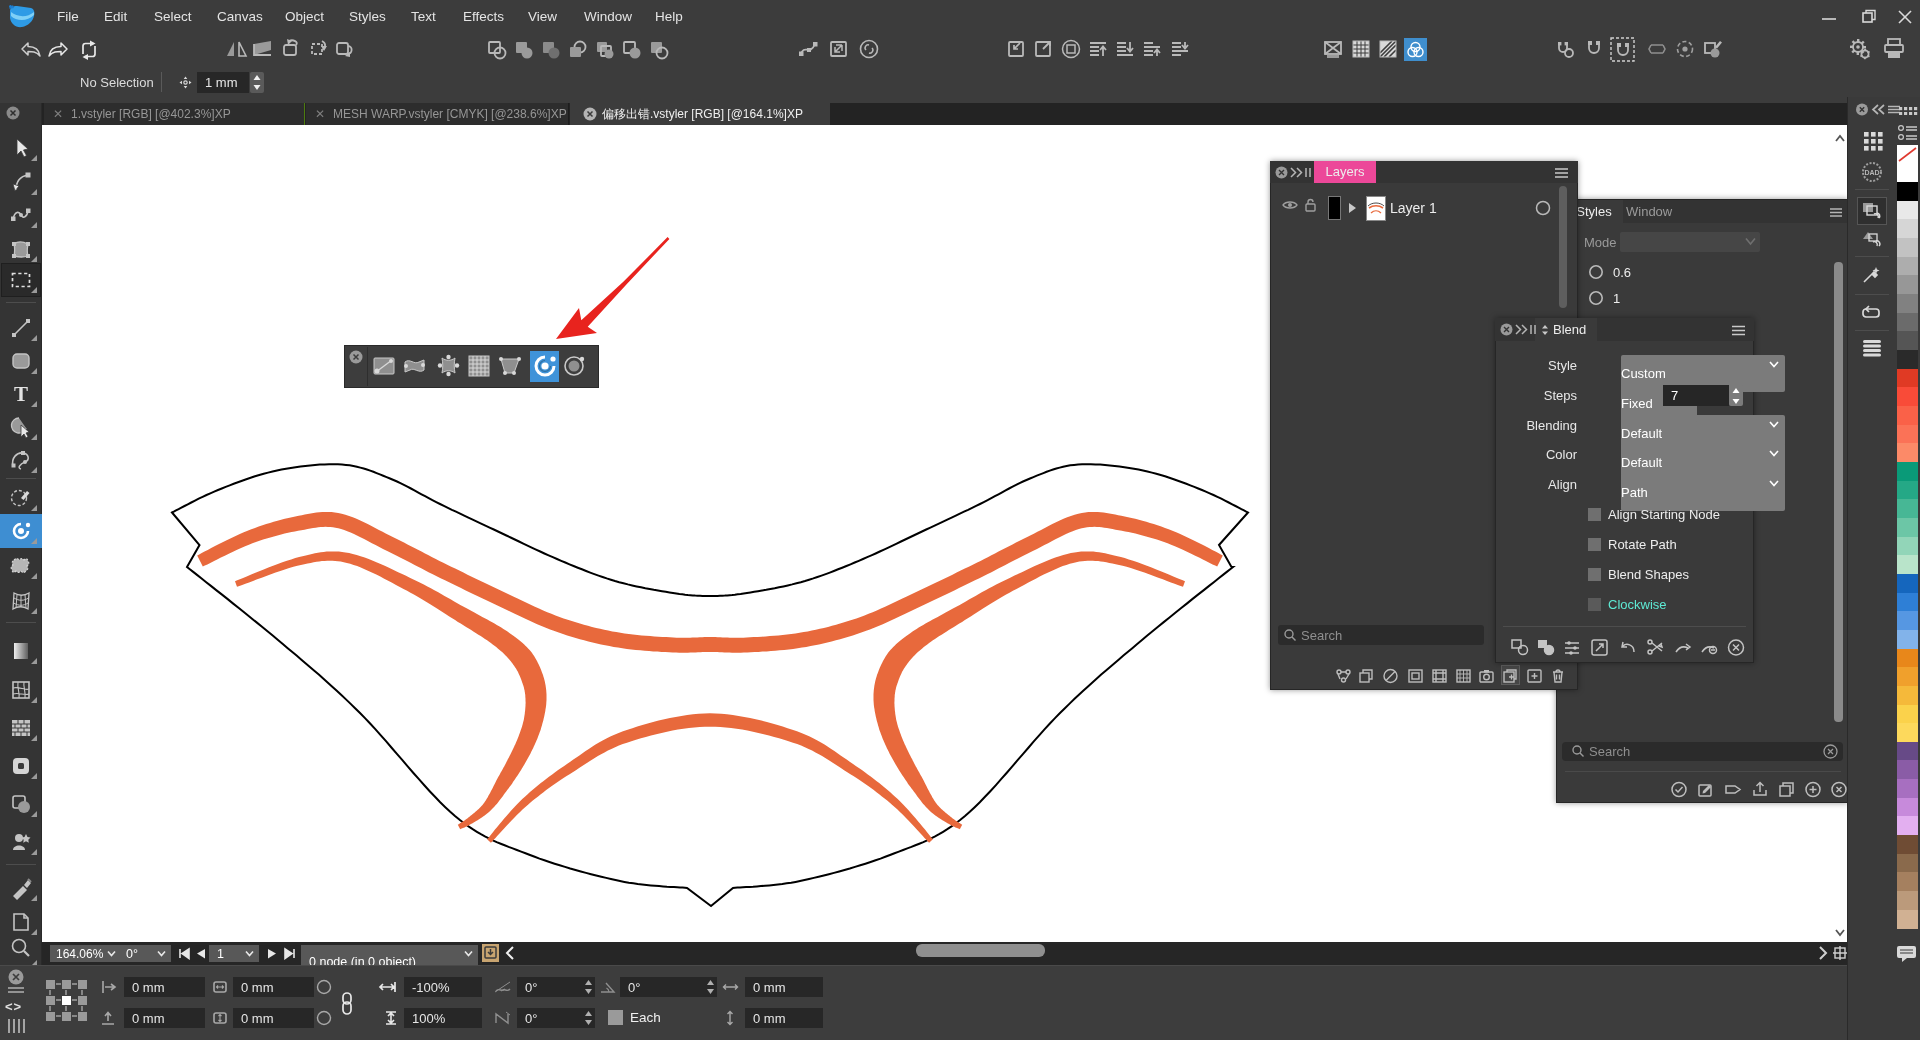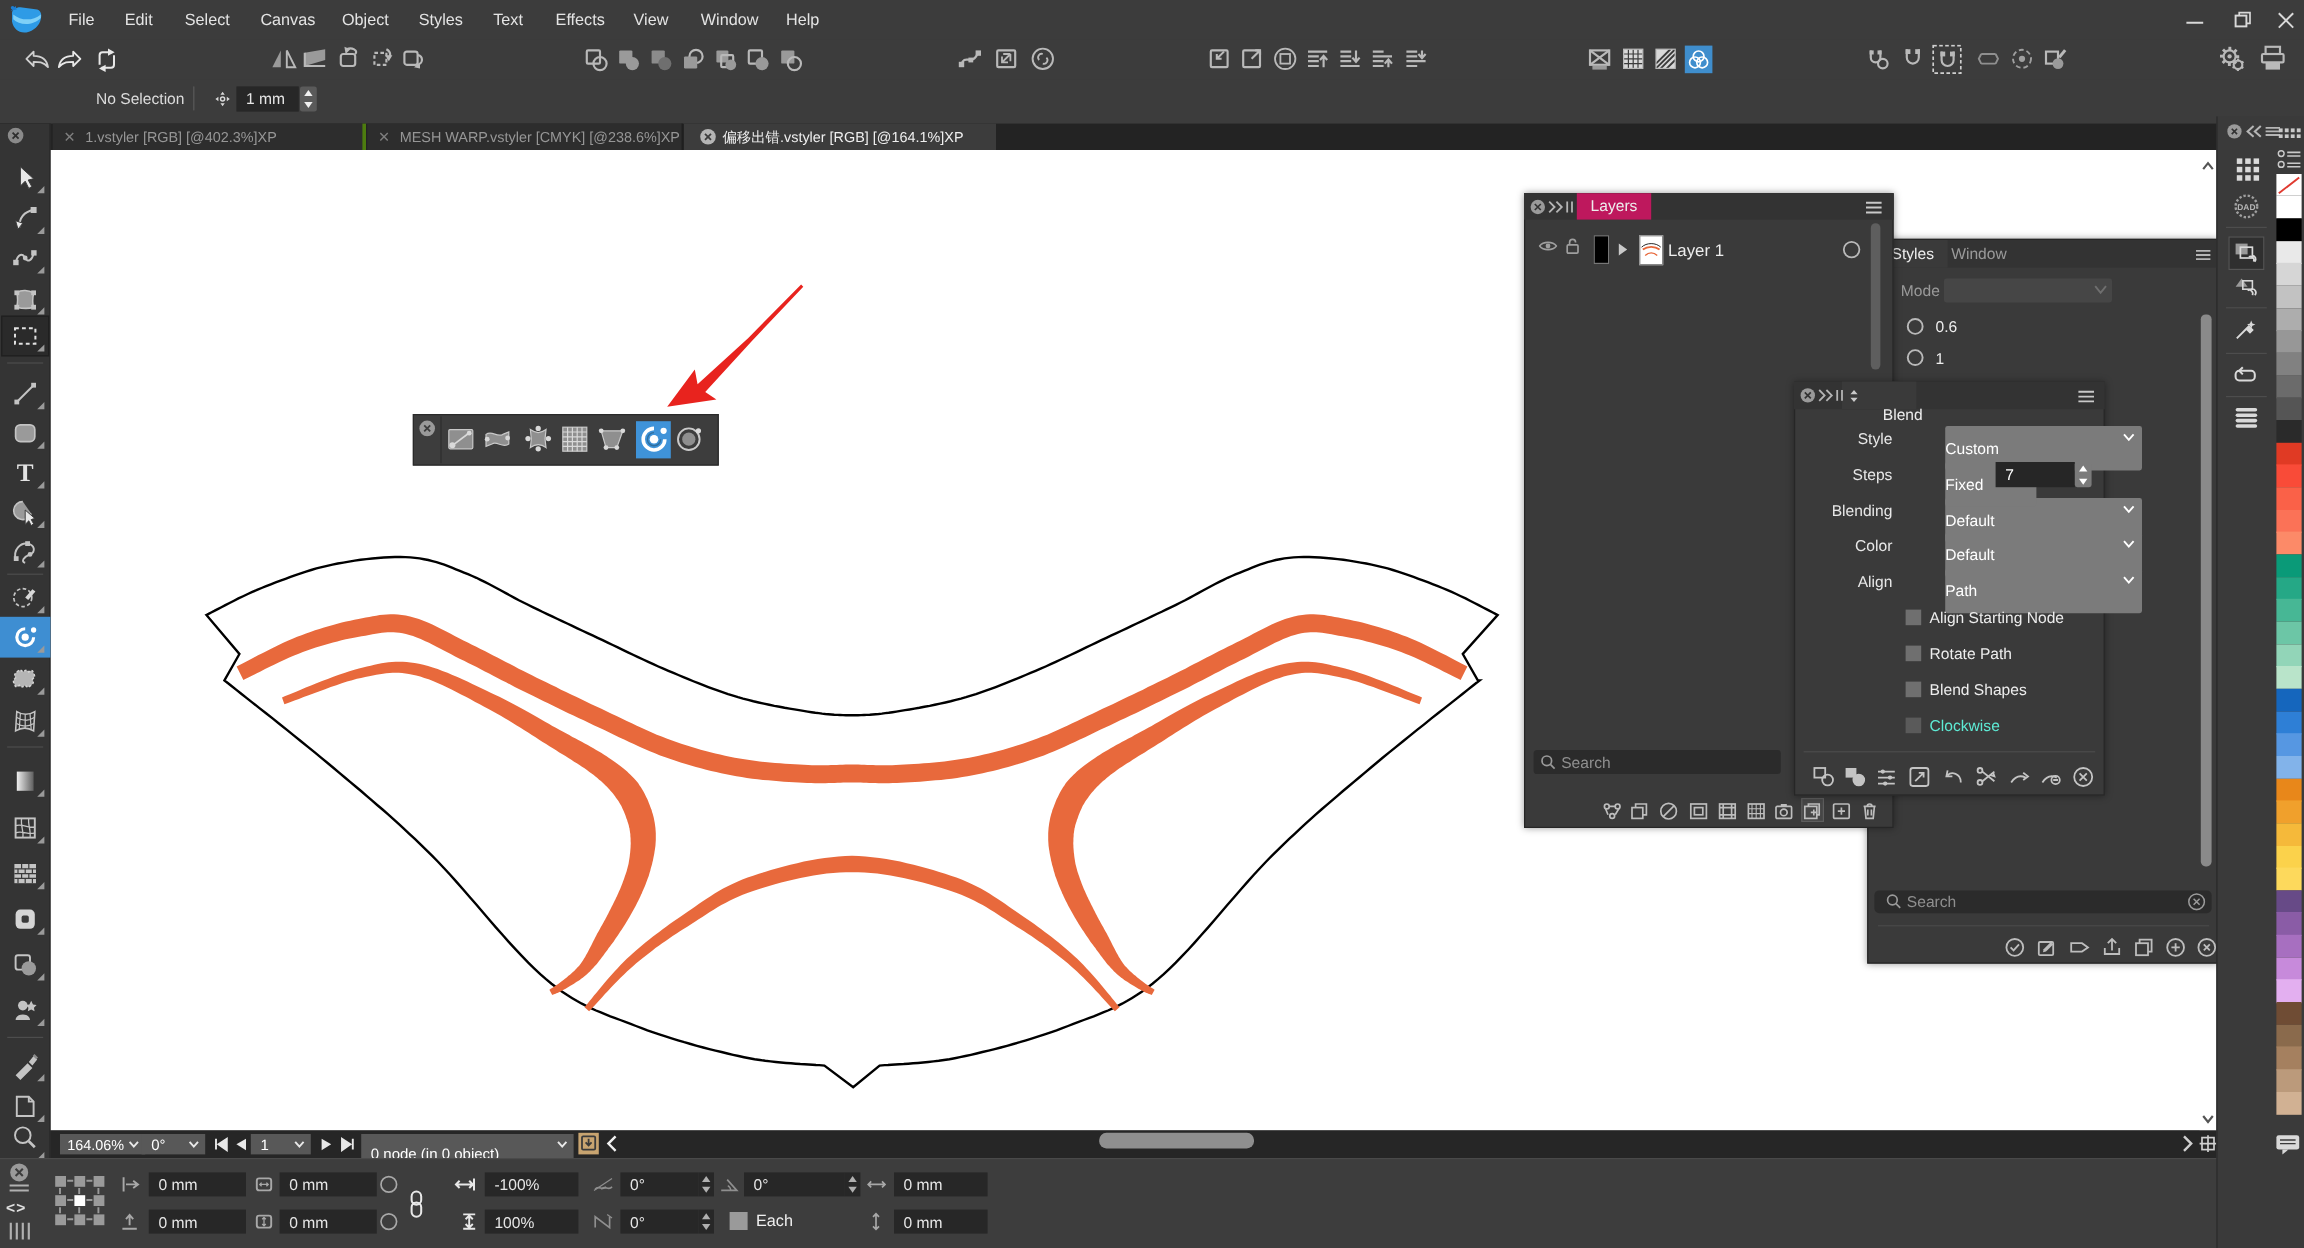--- a/index.html
+++ b/index.html
@@ -249,21 +249,21 @@
       <path d="M6,18 L9.5,13 L2.5,13 Z" fill="#f0f0f0"></path>
     </svg>
 
 <div class="abs" style="left:0;top:103px;width:1920px;height:22px;background:#232323;"></div>
 <div class="abs" id="tabs" style="left:0;top:103px;width:1920px;height:22px;">
       <div class="abs" style="left:0;top:0;width:42px;height:22px;background:#232323;"></div>
       <svg class="abs" style="left:6px;top:4px;" width="14" height="14" viewBox="0 0 14 14">
         <circle cx="7" cy="7" r="6.5" fill="#8a8a8a"></circle>
         <path d="M4.5,4.5 L9.5,9.5 M9.5,4.5 L4.5,9.5" stroke="#2a2a2a" stroke-width="1.5"></path>
       </svg>
-      <div class="abs" style="left:44px;top:0;width:261px;height:22px;background:#2d2d2d;border-right:3px solid #4d7c0f;color:#969696;font-size:12px;line-height:22px;"><span style="margin-left:9px;color:#7f7f7f;">✕</span><span style="margin-left:8px;">1.vstyler [RGB] [@402.3%]XP</span></div>
+      <div class="abs" style="left:44px;top:0;width:261px;height:22px;background:#2d2d2d;border-right:1px solid #4d7c0f;color:#969696;font-size:12px;line-height:22px;"><span style="margin-left:9px;color:#7f7f7f;">✕</span><span style="margin-left:8px;">1.vstyler [RGB] [@402.3%]XP</span></div>
       <div class="abs" style="left:306px;top:0;width:263px;height:22px;background:#2d2d2d;border-right:1px solid #1d1d1d;color:#969696;font-size:12px;line-height:22px;"><span style="margin-left:9px;color:#7f7f7f;">✕</span><span style="margin-left:8px;">MESH WARP.vstyler [CMYK] [@238.6%]XP</span></div>
       <div class="abs" style="left:570px;top:0;width:260px;height:22px;background:#3c3c3c;color:#efefef;font-size:12px;line-height:22px;"></div>
       <svg class="abs" style="left:583px;top:4px;" width="14" height="14" viewBox="0 0 14 14">
         <circle cx="7" cy="7" r="6.5" fill="#b5b5b5"></circle>
         <path d="M4.5,4.5 L9.5,9.5 M9.5,4.5 L4.5,9.5" stroke="#3c3c3c" stroke-width="1.5"></path>
       </svg>
       <div class="abs" style="left:602px;top:0;height:22px;color:#efefef;font-size:12px;line-height:22px;">偏移出错.vstyler [RGB] [@164.1%]XP</div>
     </div>
 
 <div class="abs" style="left:42px;top:125px;width:1805px;height:817px;background:#ffffff;"></div>
@@ -403,21 +403,21 @@
         <path d="M9,5 v7 M5.5,8.5 h7" stroke="#bdbdbd" fill="none" stroke-width="1.5"></path>
       </svg>
       <svg class="abs" style="left:273px;top:581px;" width="18" height="17" viewBox="0 0 18 17">
         <circle cx="9" cy="8.5" r="7" stroke="#bdbdbd" fill="none" stroke-width="1.5"></circle>
         <path d="M6.5,6 L11.5,11 M11.5,6 L6.5,11" stroke="#bdbdbd" fill="none" stroke-width="1.5"></path>
       </svg>
     </div>
 <div class="abs" id="layerspanel" style="left:1270px;top:161px;width:308px;height:529px;">
       <div class="abs panel" style="left:0;top:0;width:308px;height:529px;"></div>
       <div class="abs" style="left:0;top:0;width:308px;height:22px;background:#333333;"></div>
-      <div class="abs" style="left:44px;top:0;width:62px;height:22px;background:#be185d;color:#ededed;font-size:13px;text-align:center;line-height:22px;">Layers</div>
+      <div class="abs" style="left:44px;top:0;width:62px;height:22px;background:#ec4899;color:#ededed;font-size:13px;text-align:center;line-height:22px;">Layers</div>
       <svg class="abs" style="left:5px;top:5px;" width="13" height="13" viewBox="0 0 13 13">
         <circle cx="6.5" cy="6.5" r="6" fill="#9a9a9a"></circle>
         <path d="M4,4 L9,9 M9,4 L4,9" stroke="#333" stroke-width="1.4"></path>
       </svg>
       <svg class="abs" style="left:19px;top:5px;" width="14" height="13" viewBox="0 0 14 13">
         <path d="M7,2 L2.5,6.5 L7,11 M13,2 L8.5,6.5 L13,11" stroke="#b5b5b5" fill="none" stroke-width="1.5" transform="scale(-1,1) translate(-15,0)"></path>
       </svg>
       <svg class="abs" style="left:33px;top:5px;" width="10" height="13" viewBox="0 0 10 13">
         <path d="M3,2 v9 M7,2 v9" stroke="#b5b5b5" stroke-width="1.5"></path>
       </svg>
@@ -508,21 +508,21 @@
       </svg>
       <svg class="abs" style="left:19px;top:5px;" width="14" height="13" viewBox="0 0 14 13">
         <path d="M2,2 L6.5,6.5 L2,11 M8,2 L12.5,6.5 L8,11" stroke="#b5b5b5" fill="none" stroke-width="1.5"></path>
       </svg>
       <svg class="abs" style="left:33px;top:5px;" width="10" height="13" viewBox="0 0 10 13">
         <path d="M3,2 v9 M7,2 v9" stroke="#b5b5b5" stroke-width="1.5"></path>
       </svg>
       <svg class="abs" style="left:45px;top:6px;" width="10" height="12" viewBox="0 0 10 12">
         <path d="M5,1 L8,4.5 L2,4.5 Z M5,11 L8,7.5 L2,7.5 Z" fill="#c9c9c9"></path>
       </svg>
-      <div class="abs" style="left:74px;top:4px;color:#ededed;font-size:13px;margin-top:16px;">Blend</div>
+      <div class="abs" style="left:58px;top:4px;color:#ededed;font-size:13px;">Blend</div>
       <svg class="abs" style="left:235px;top:6px;" width="17" height="13" viewBox="0 0 17 13">
         <path d="M2,2.5 h13 M2,6.5 h13 M2,10.5 h13" stroke="#c9c9c9" stroke-width="1.6"></path>
       </svg>
       <div class="lbl" style="left:0px;top:40px;width:82px;">Style</div>
       <div class="drop" style="left:88px;top:37px;width:164px;">Custom<svg class="chev" width="10" height="7" viewBox="0 0 10 7">
           <path d="M1,1 L5,5.5 L9,1" stroke="#fff" fill="none" stroke-width="1.6"></path>
         </svg></div>
       <div class="lbl" style="left:0px;top:100px;width:82px;">Blending</div>
       <div class="drop" style="left:88px;top:97px;width:164px;">Default<svg class="chev" width="10" height="7" viewBox="0 0 10 7">
           <path d="M1,1 L5,5.5 L9,1" stroke="#fff" fill="none" stroke-width="1.6"></path>

